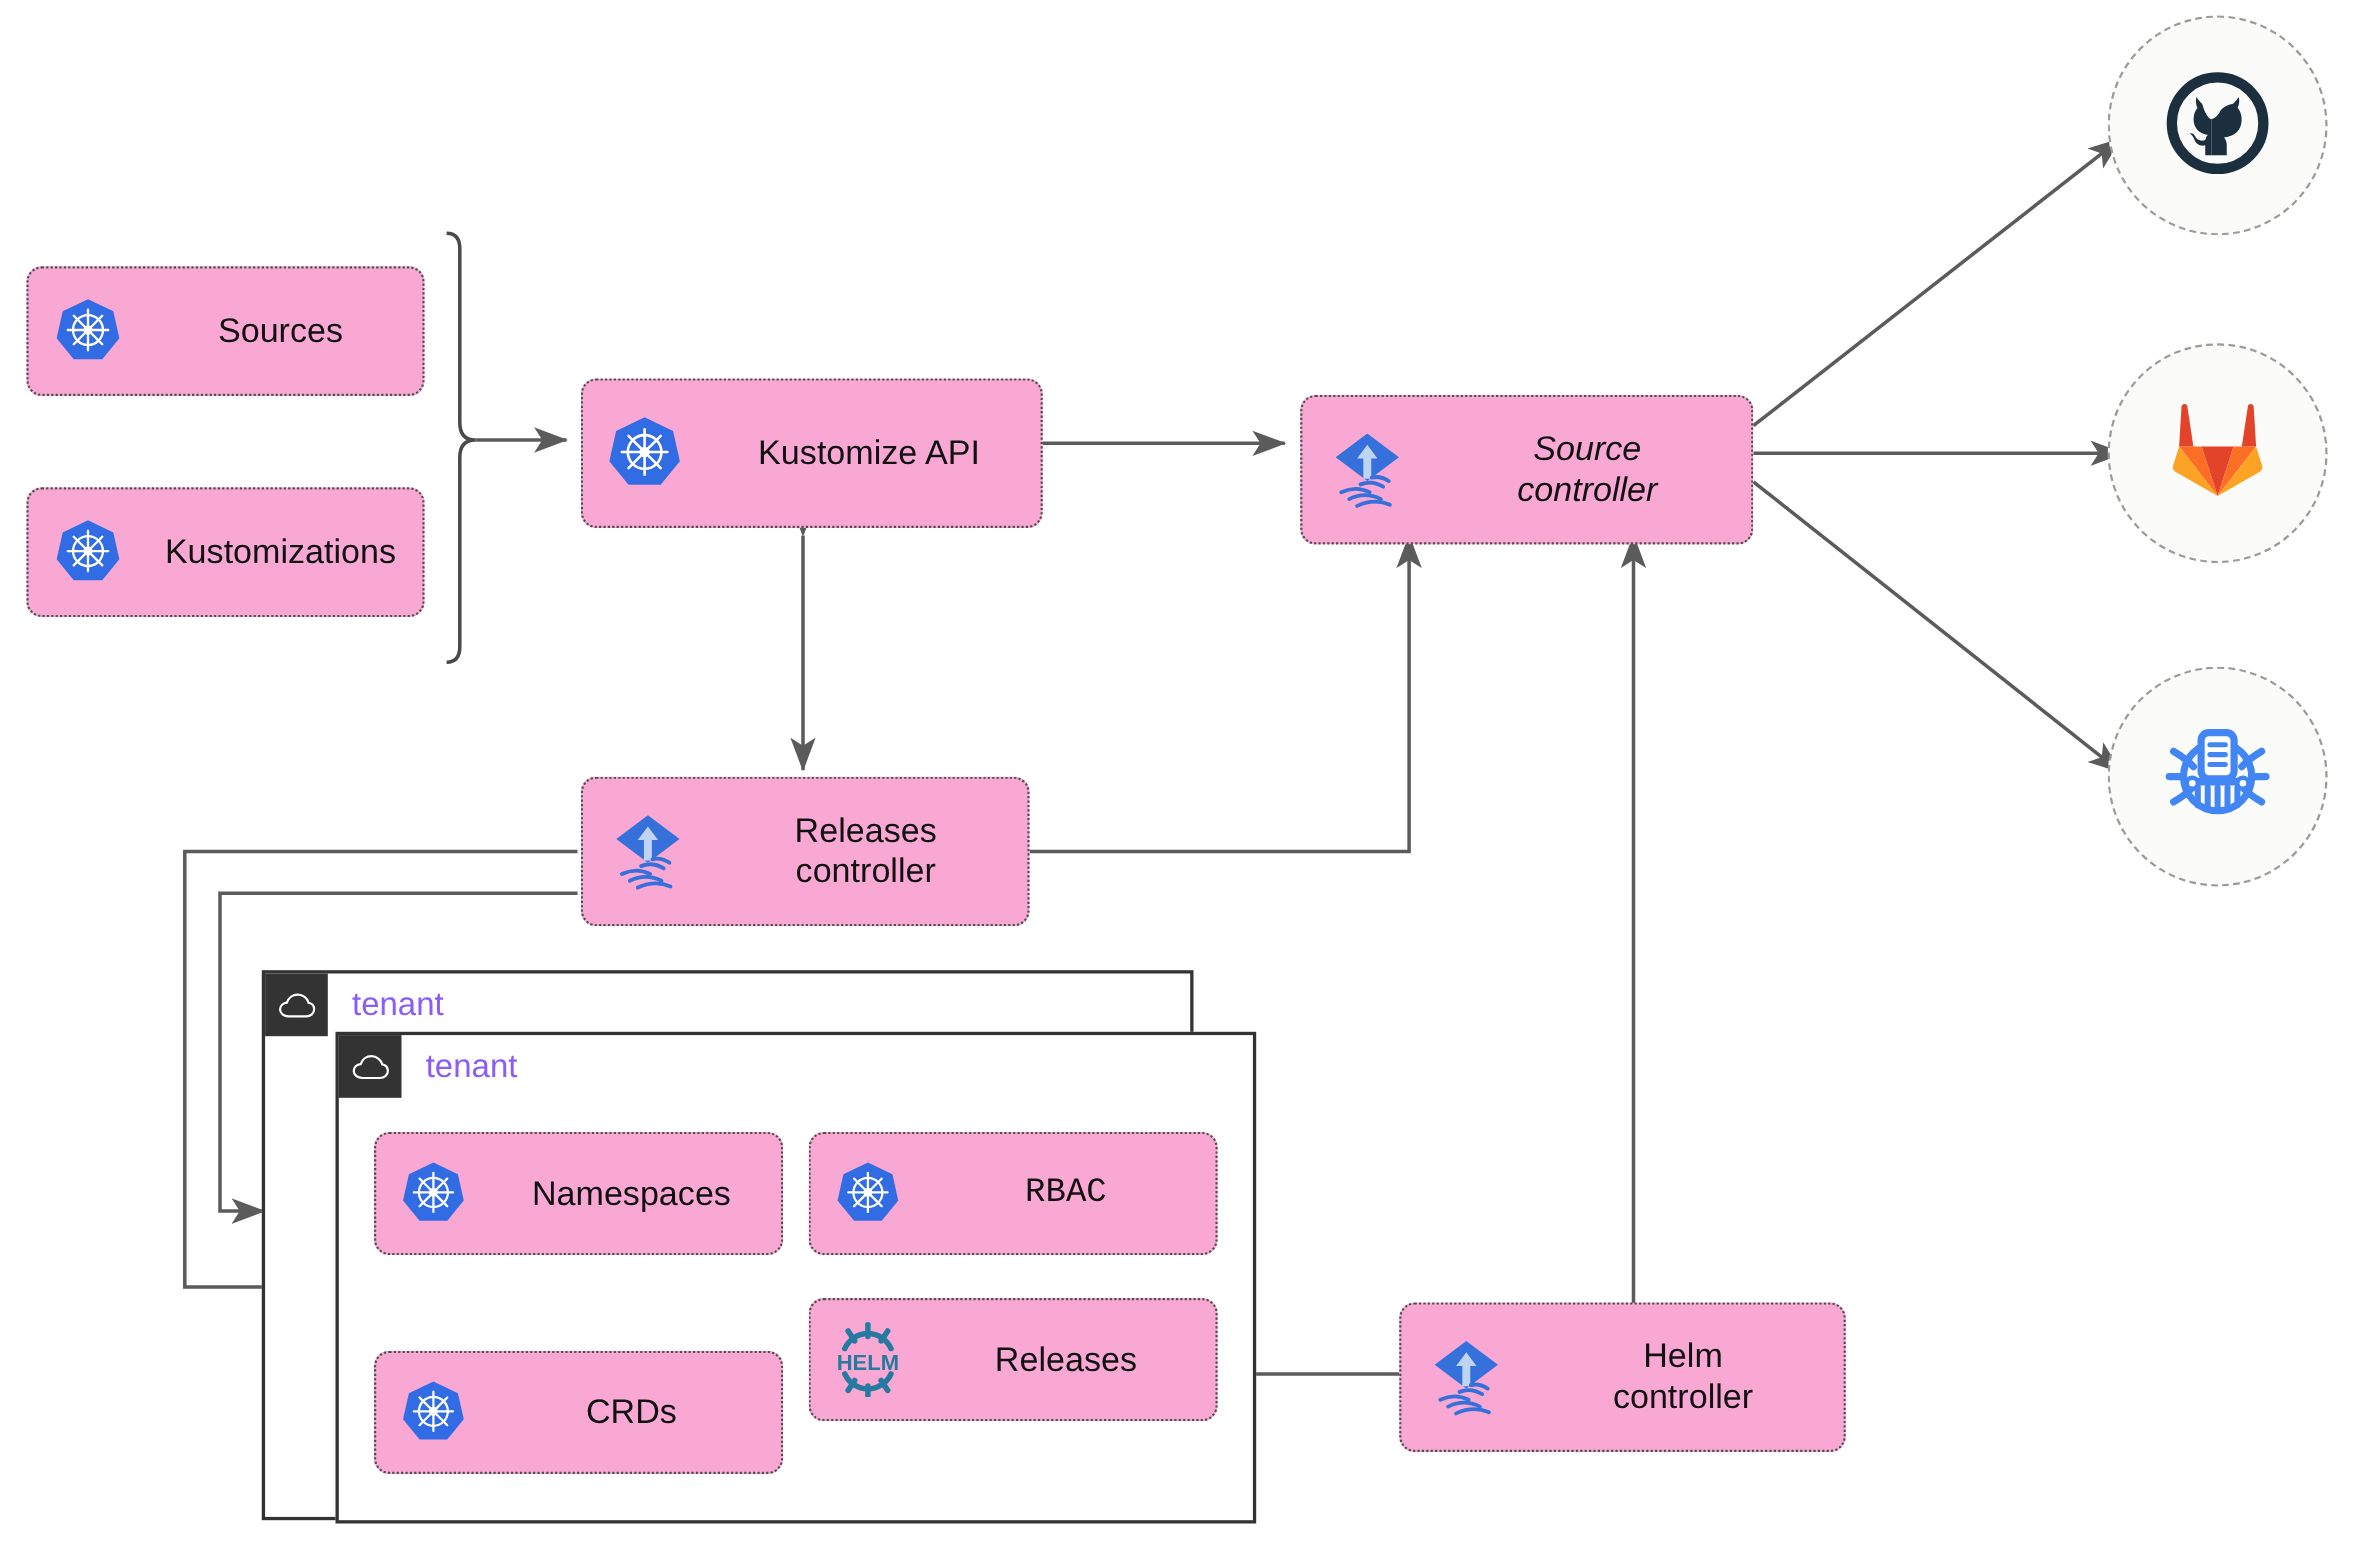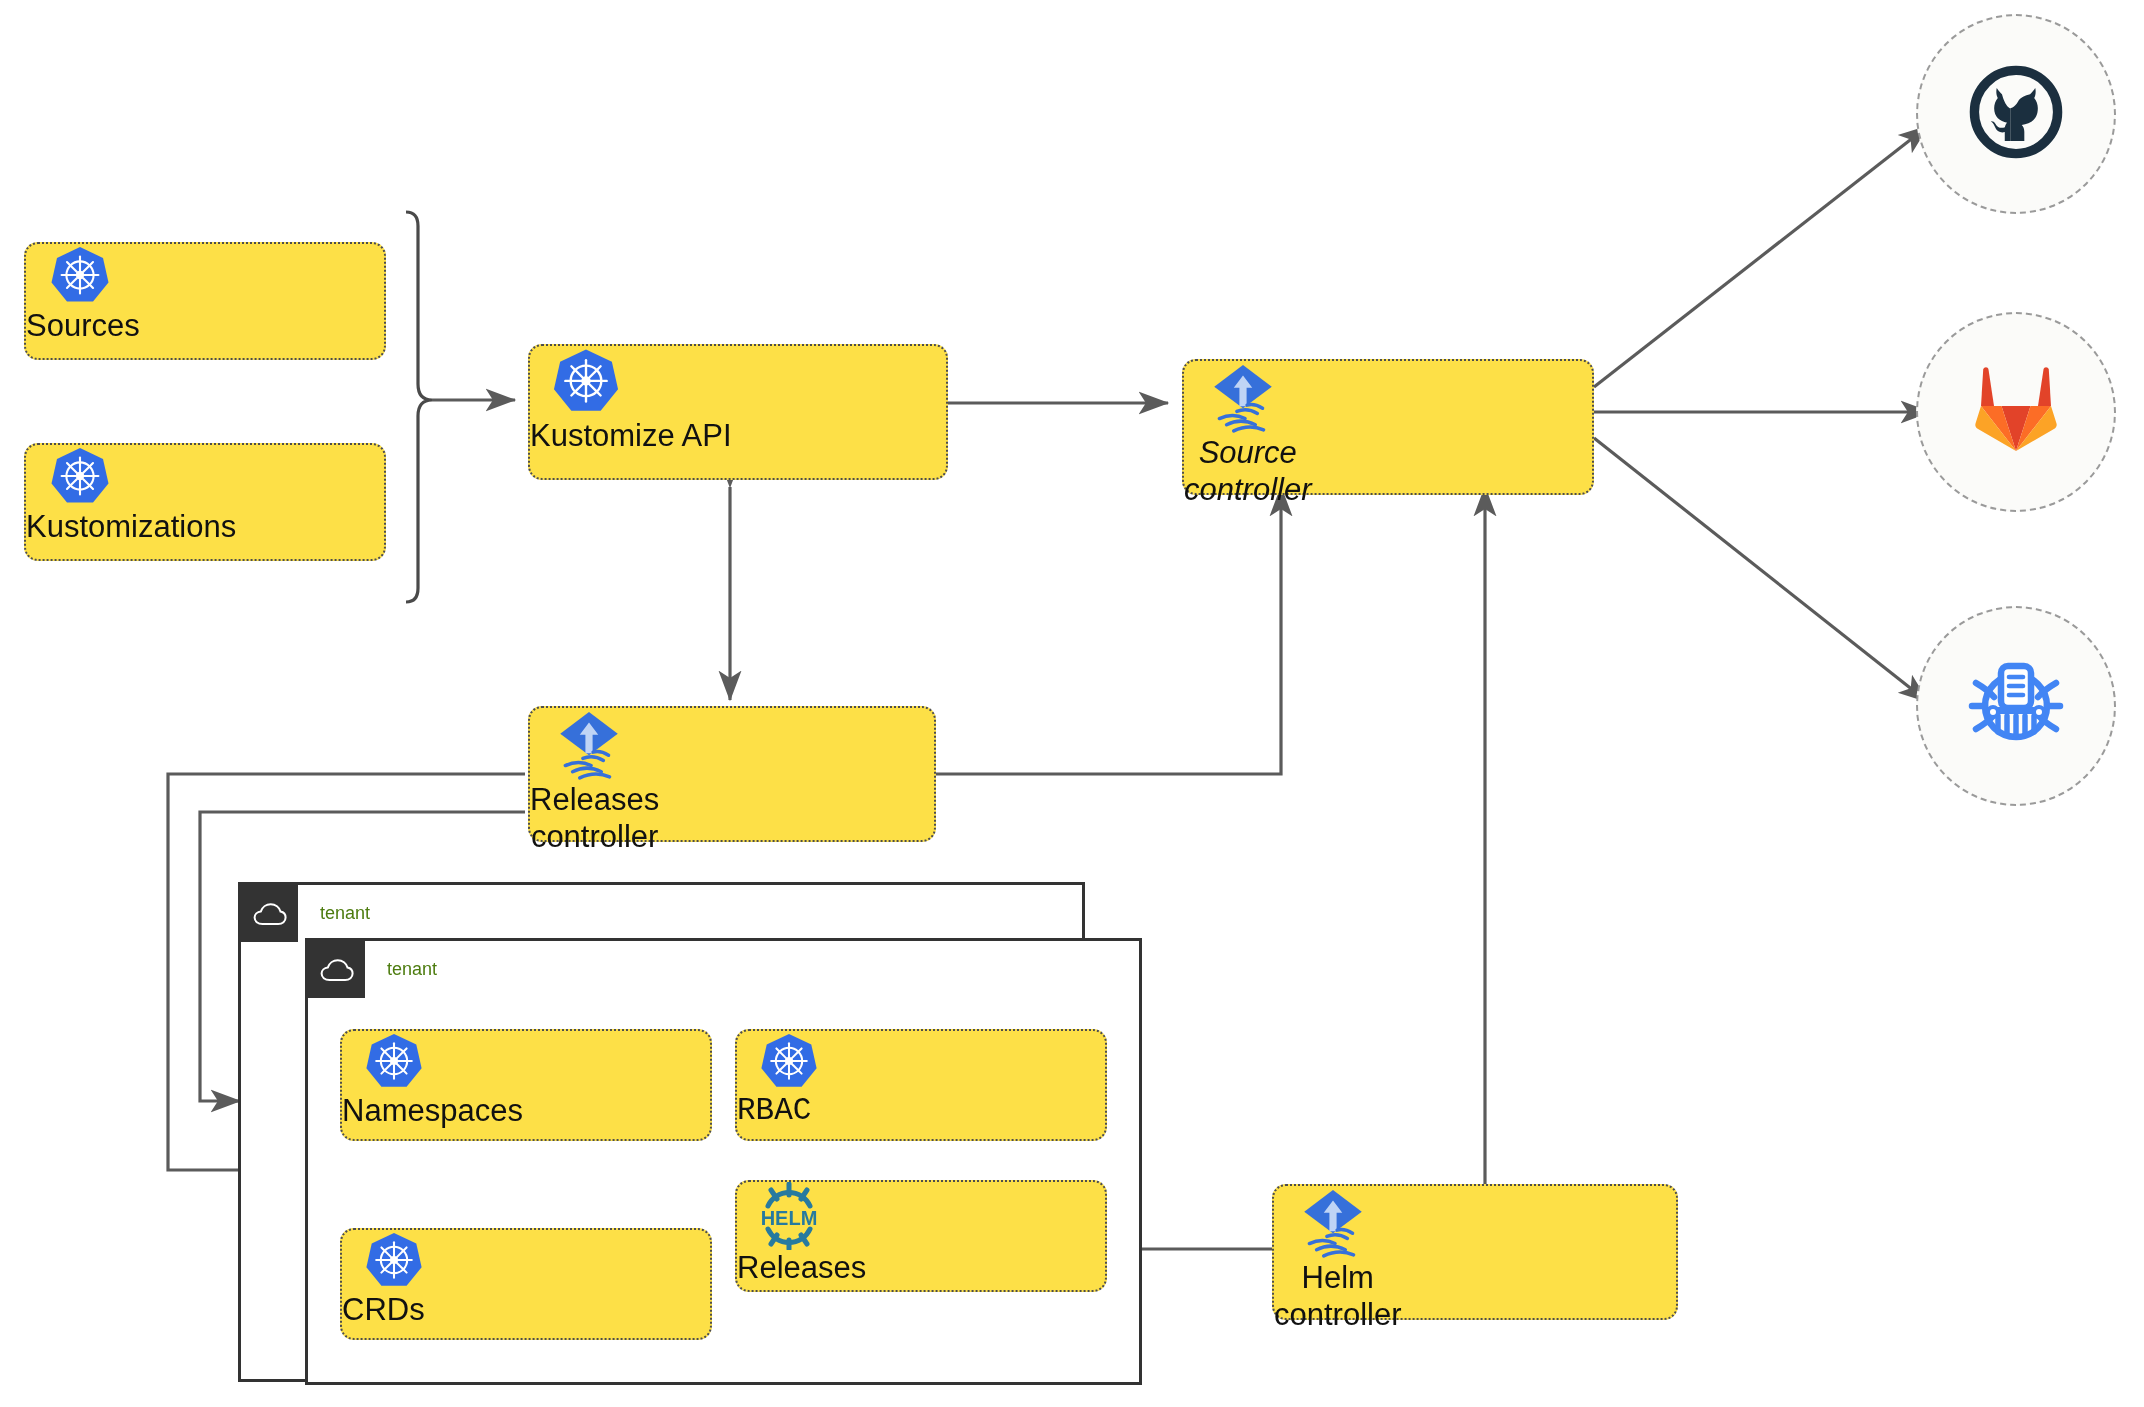--- a/index.html
+++ b/index.html
@@ -14,27 +14,26 @@
     position: relative;
     width: 2144px;
     height: 1407px;
     background: #ffffff;
     overflow: hidden;
   }
   
   .node {
     position: absolute;
     box-sizing: border-box;
-    background: #fde047;
+    background: #f9a8d4;
     border: 2px dotted #4d4d4d;
     border-radius: 14px;
     display: flex;
-    align-items: flex-start;
+    align-items: center;
     z-index: 5;
-    flex-direction: column;
   }
   .node .ico {
     flex: 0 0 auto;
     display: flex;
     align-items: center;
     justify-content: center;
   }
   .node .lbl {
     flex: 1 1 auto;
     text-align: center;
@@ -78,22 +77,22 @@
   .tenant .tchip {
     width: 57px;
     height: 57px;
     background: #333333;
     display: flex;
     align-items: center;
     justify-content: center;
     flex: 0 0 auto;
   }
   .tenant .tname {
-    font-size: 18px;
-    color: #4d7c0f;
+    font-size: 30px;
+    color: #8b5cf6;
     padding-left: 22px;
     white-space: nowrap;
   }
 
   
   svg.layer {
     position: absolute;
     left: 0; top: 0;
     width: 2144px;
     height: 1407px;

